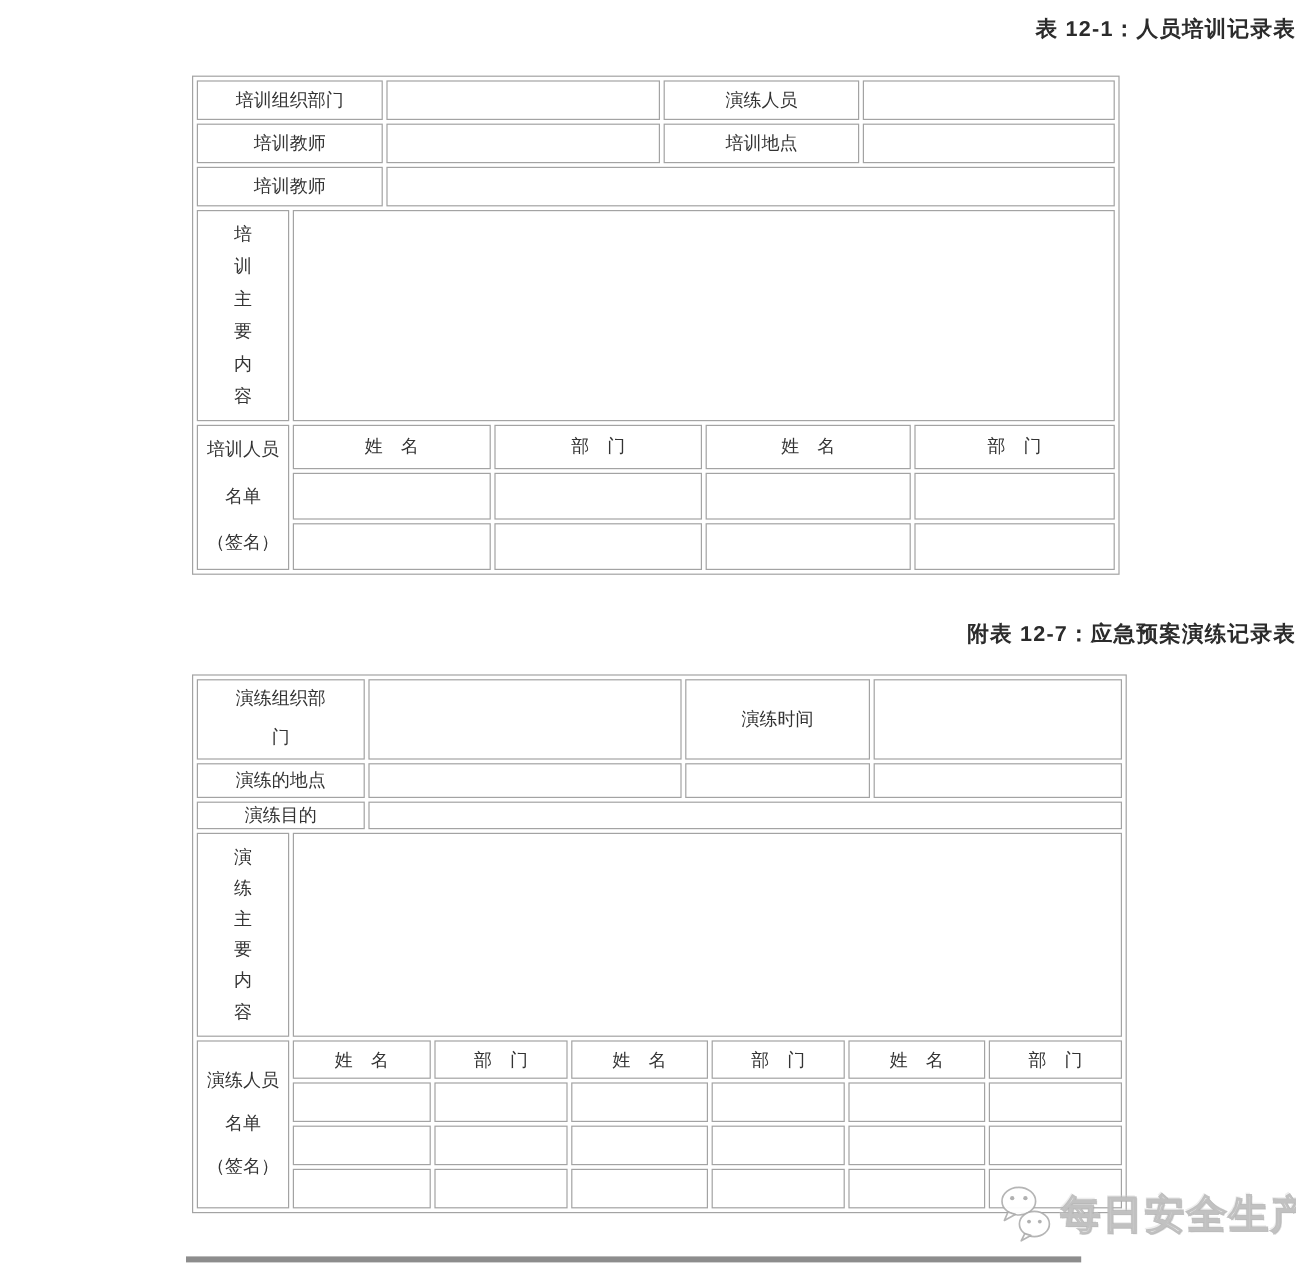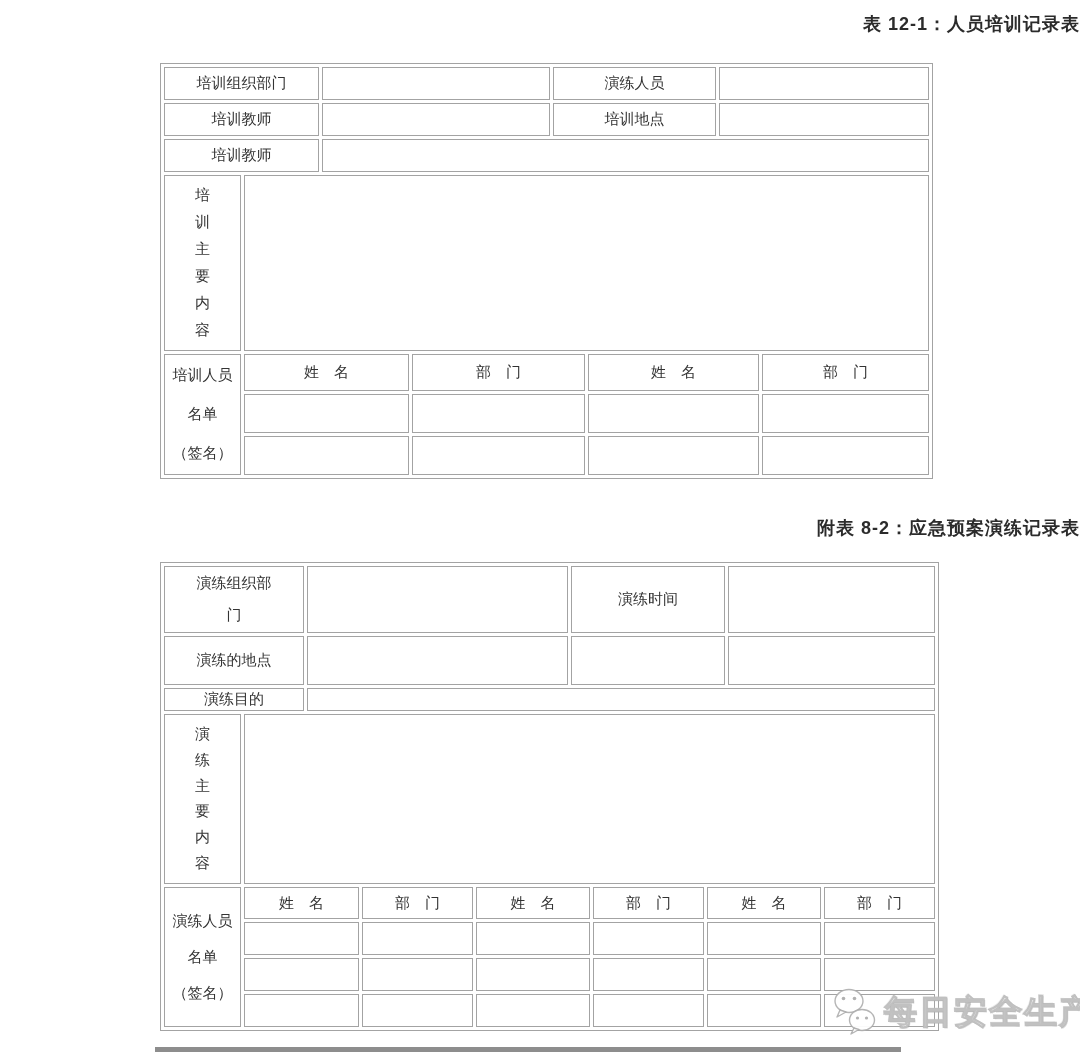--- a/index.html
+++ b/index.html
@@ -46,21 +46,21 @@
     padding: 1px 2px;
     overflow: hidden;
   }
   
   .t1-sm td   { height: 33px; }
   .t1-big td  { height: 176px; }
   .t1-hdr td  { height: 32px; font-family: Liberation Serif, serif; }
   .t1-row td  { height: 34px; }
   
   .t2-tall td { height: 52px; }
-  .t2-sm td   { height: 49px; }
+  .t2-sm td   { height: 29px; }
   .t2-p td    { height: 17px; }
   .t2-big td  { height: 170px; }
   .t2-hdr td  { height: 32px; }
   .t2-row td  { height: 33px; }
 
   td.lbl { font-size: 15px; }
   .wrap-label { display: inline-block; width: 82px; line-height: 2.1; }
 
   
   .vcol {
@@ -166,21 +166,21 @@
   </tr>
   <tr class="t1-row">
     <td colspan="2"></td>
     <td colspan="2"></td>
     <td colspan="2"></td>
     <td></td>
   </tr>
 </tbody>
   </table>
 
-<div class="doc-title title2">附表 8-2：应急预案演练记录表</div>
+<div class="doc-title title2">附表 12-7：应急预案演练记录表</div>
 
 <table class="form" id="t2">
   <colgroup>
     <col style="width:77px">
       <col style="width:60px">
       <col style="width:52px">
       <col style="width:111px">
     <col style="width:92px">
       <col style="width:19px">
       <col style="width:111px">

